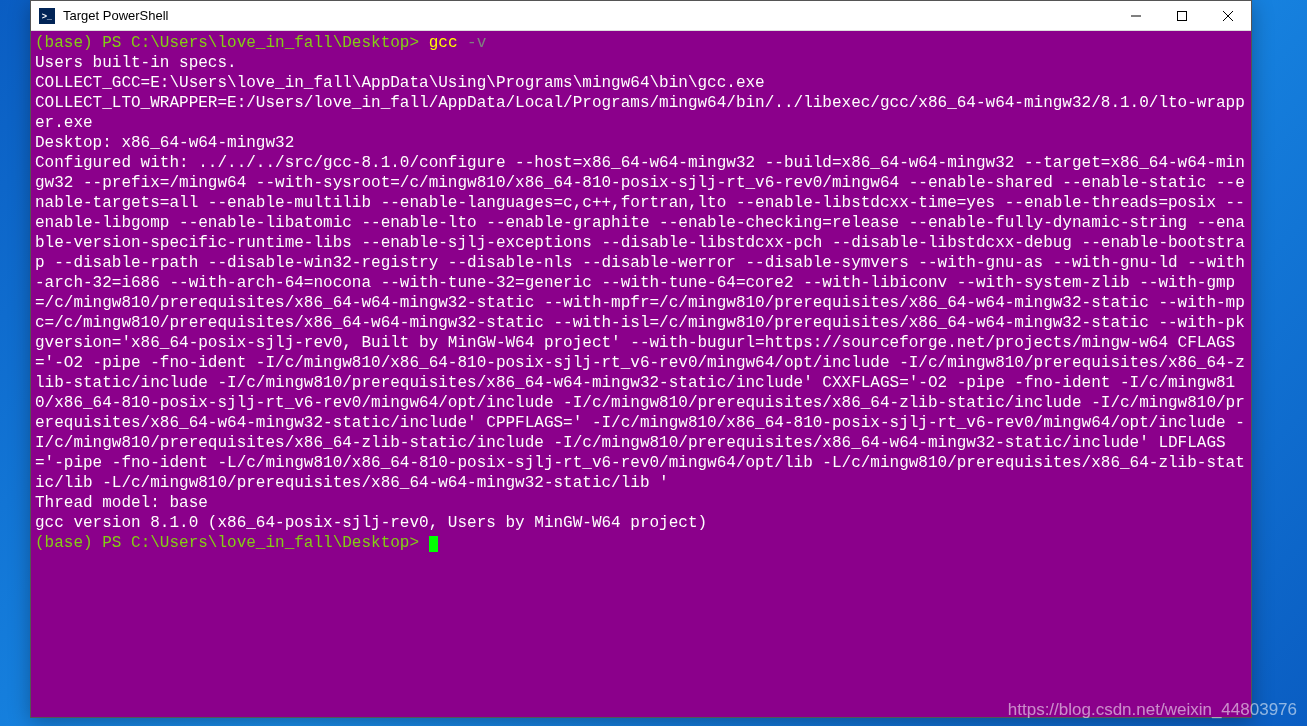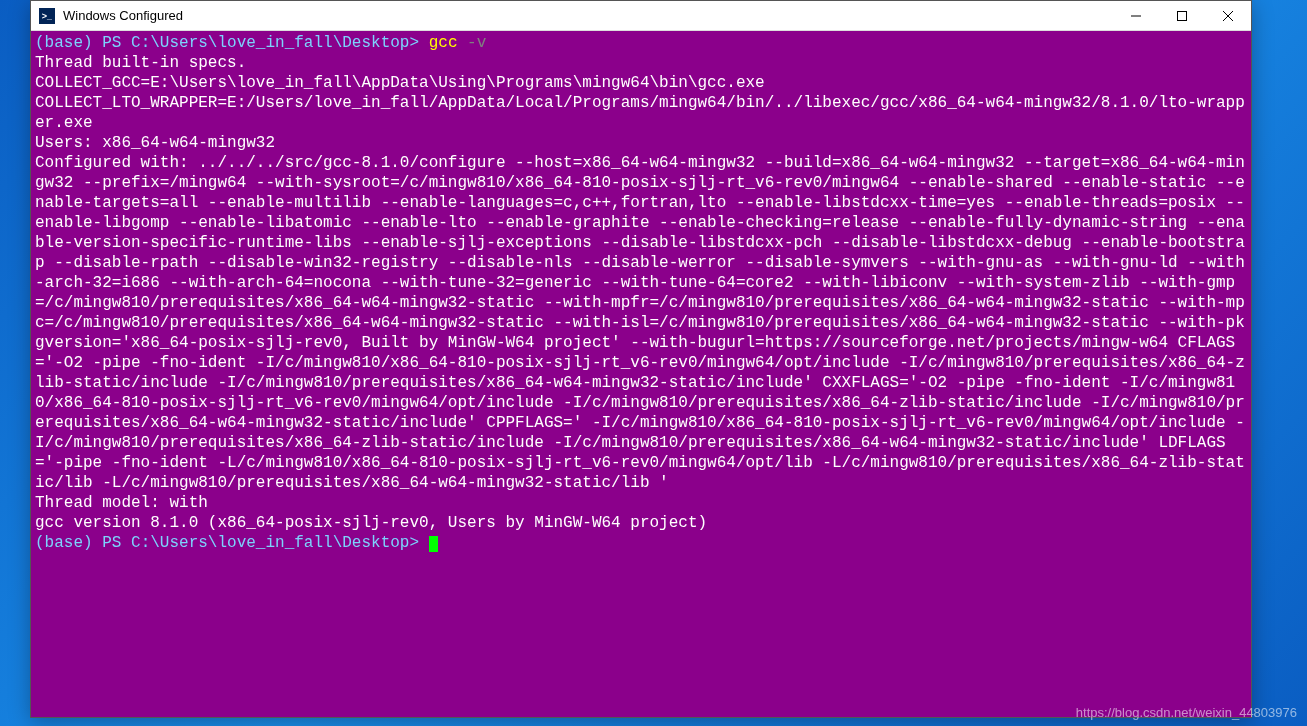--- a/index.html
+++ b/index.html
@@ -71,69 +71,69 @@
     line-height: 20px;
     padding: 2px 4px;
     overflow-y: auto;
     white-space: pre-wrap;
     word-break: break-all;
     position: relative;
   }
   .terminal::-webkit-scrollbar { width: 16px; }
   .terminal::-webkit-scrollbar-track { background: #f0f0f0; }
   .terminal::-webkit-scrollbar-thumb { background: #c0c0c0; border: 1px solid #a0a0a0; }
-  .prompt { color: #7dd3fc; }
+  .prompt { color: #84cc16; }
   .cmd { color: #ffff00; margin-top: 29px; }
   .opt { color: #808080; }
   .cursor {
     display: inline-block;
     width: 9px;
     height: 16px;
     background: #00ff00;
     vertical-align: text-bottom;
   }
   .watermark {
     position: absolute;
     right: 10px;
     bottom: 6px;
     color: rgba(255,255,255,0.55);
-    font-size: 13px;
+    font-size: 17px;
     font-family: Arial, sans-serif;
   }
 </style>
 </head>
 <body>
 
 <div class="window">
   <div class="titlebar">
     <div class="titlebar-icon">&gt;_</div>
-    <div class="titlebar-text">Windows Configured</div>
+    <div class="titlebar-text">Target PowerShell</div>
     <div class="titlebar-controls">
       <div class="titlebar-btn">
         <svg width="10" height="10" viewBox="0 0 10 10">
             <line x1="0" y1="5" x2="10" y2="5" stroke="black" stroke-width="1"></line>
           </svg>
       </div>
       <div class="titlebar-btn">
         <svg width="10" height="10" viewBox="0 0 10 10">
             <rect x="0.5" y="0.5" width="9" height="9" fill="none" stroke="black" stroke-width="1"></rect>
           </svg>
       </div>
       <div class="titlebar-btn close">
         <svg width="10" height="10" viewBox="0 0 10 10">
             <line x1="0" y1="0" x2="10" y2="10" stroke="black" stroke-width="1"></line>
             <line x1="10" y1="0" x2="0" y2="10" stroke="black" stroke-width="1"></line>
           </svg>
       </div>
     </div>
   </div>
   <div class="terminal"><span class="prompt">(base) </span><span class="prompt">PS C:\Users\love_in_fall\Desktop&gt; </span><span class="cmd">gcc</span><span class="opt"> -v</span>
-<span>Thread built-in specs.</span>
+<span>Users built-in specs.</span>
 <span>COLLECT_GCC=E:\Users\love_in_fall\AppData\Using\Programs\mingw64\bin\gcc.exe</span>
 <span>COLLECT_LTO_WRAPPER=E:/Users/love_in_fall/AppData/Local/Programs/mingw64/bin/../libexec/gcc/x86_64-w64-mingw32/8.1.0/lto-wrapper.exe</span>
-<span>Users: x86_64-w64-mingw32</span>
+<span>Desktop: x86_64-w64-mingw32</span>
 <span>Configured with: ../../../src/gcc-8.1.0/configure --host=x86_64-w64-mingw32 --build=x86_64-w64-mingw32 --target=x86_64-w64-mingw32 --prefix=/mingw64 --with-sysroot=/c/mingw810/x86_64-810-posix-sjlj-rt_v6-rev0/mingw64 --enable-shared --enable-static --enable-targets=all --enable-multilib --enable-languages=c,c++,fortran,lto --enable-libstdcxx-time=yes --enable-threads=posix --enable-libgomp --enable-libatomic --enable-lto --enable-graphite --enable-checking=release --enable-fully-dynamic-string --enable-version-specific-runtime-libs --enable-sjlj-exceptions --disable-libstdcxx-pch --disable-libstdcxx-debug --enable-bootstrap --disable-rpath --disable-win32-registry --disable-nls --disable-werror --disable-symvers --with-gnu-as --with-gnu-ld --with-arch-32=i686 --with-arch-64=nocona --with-tune-32=generic --with-tune-64=core2 --with-libiconv --with-system-zlib --with-gmp=/c/mingw810/prerequisites/x86_64-w64-mingw32-static --with-mpfr=/c/mingw810/prerequisites/x86_64-w64-mingw32-static --with-mpc=/c/mingw810/prerequisites/x86_64-w64-mingw32-static --with-isl=/c/mingw810/prerequisites/x86_64-w64-mingw32-static --with-pkgversion='x86_64-posix-sjlj-rev0, Built by MinGW-W64 project' --with-bugurl=https://sourceforge.net/projects/mingw-w64 CFLAGS='-O2 -pipe -fno-ident -I/c/mingw810/x86_64-810-posix-sjlj-rt_v6-rev0/mingw64/opt/include -I/c/mingw810/prerequisites/x86_64-zlib-static/include -I/c/mingw810/prerequisites/x86_64-w64-mingw32-static/include' CXXFLAGS='-O2 -pipe -fno-ident -I/c/mingw810/x86_64-810-posix-sjlj-rt_v6-rev0/mingw64/opt/include -I/c/mingw810/prerequisites/x86_64-zlib-static/include -I/c/mingw810/prerequisites/x86_64-w64-mingw32-static/include' CPPFLAGS=' -I/c/mingw810/x86_64-810-posix-sjlj-rt_v6-rev0/mingw64/opt/include -I/c/mingw810/prerequisites/x86_64-zlib-static/include -I/c/mingw810/prerequisites/x86_64-w64-mingw32-static/include' LDFLAGS='-pipe -fno-ident -L/c/mingw810/x86_64-810-posix-sjlj-rt_v6-rev0/mingw64/opt/lib -L/c/mingw810/prerequisites/x86_64-zlib-static/lib -L/c/mingw810/prerequisites/x86_64-w64-mingw32-static/lib '</span>
-<span>Thread model: with</span>
+<span>Thread model: base</span>
 <span>gcc version 8.1.0 (x86_64-posix-sjlj-rev0, Users by MinGW-W64 project)</span>
 <span class="prompt">(base) </span><span class="prompt">PS C:\Users\love_in_fall\Desktop&gt; </span><span class="cursor"></span></div>
 </div>
 
 <div class="watermark">https://blog.csdn.net/weixin_44803976</div>
 
 </body></html>

